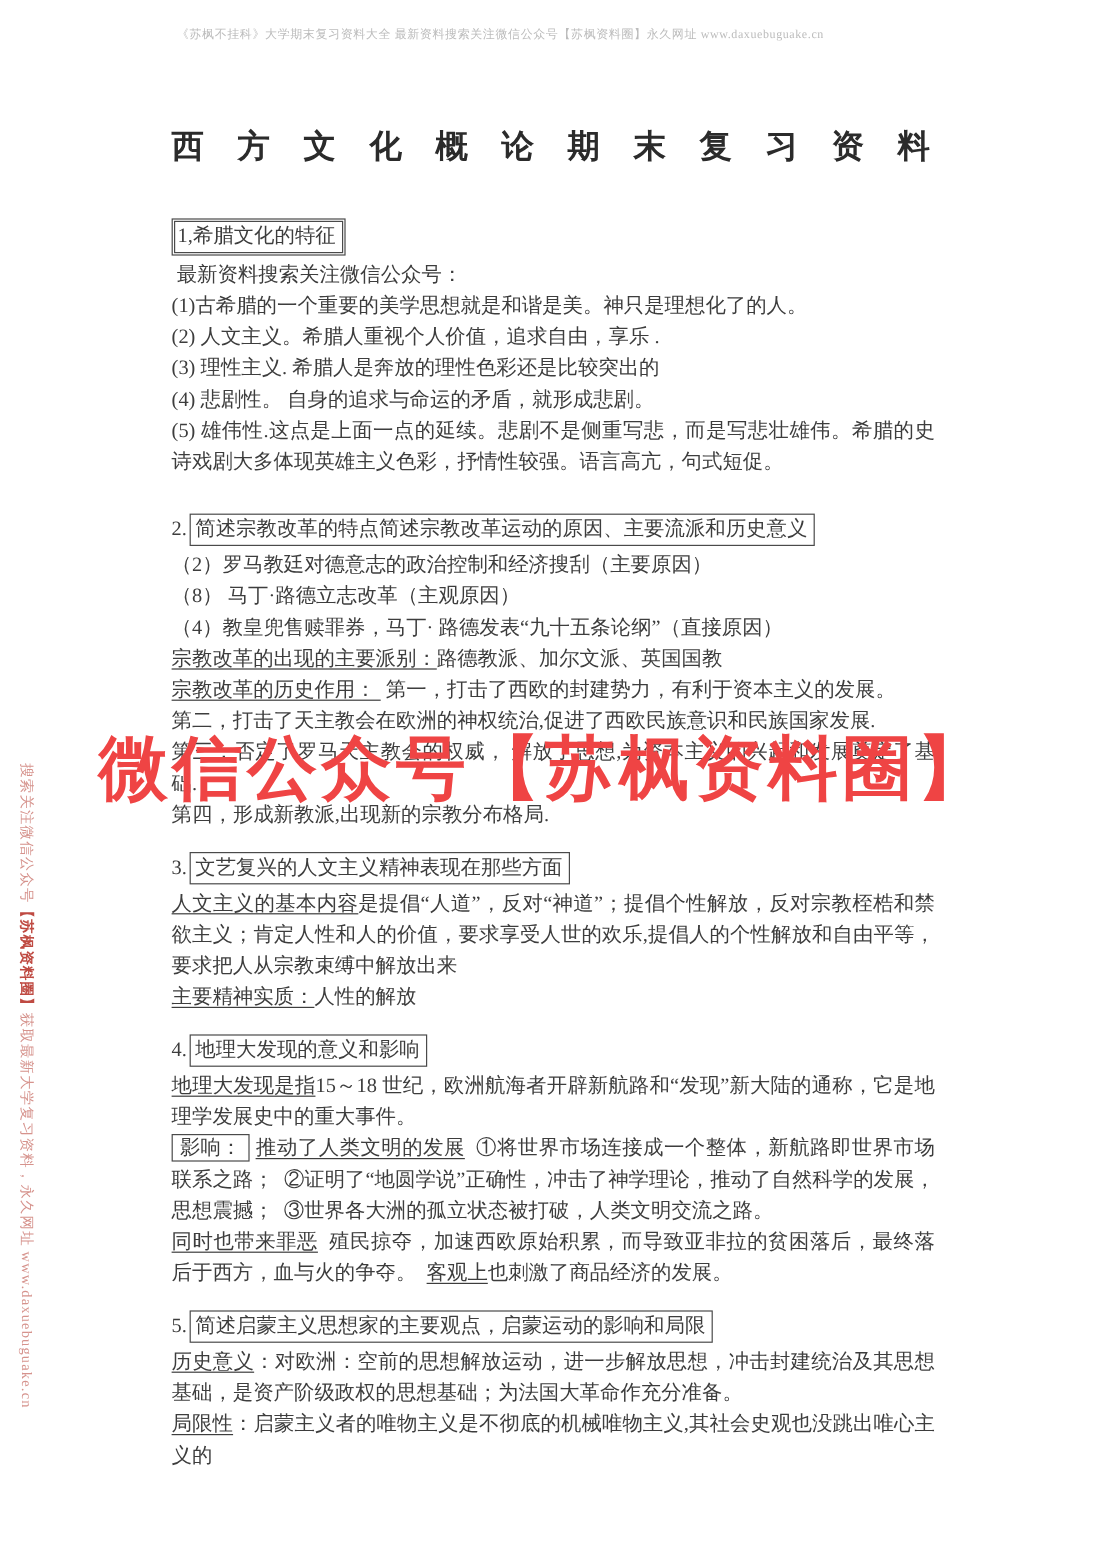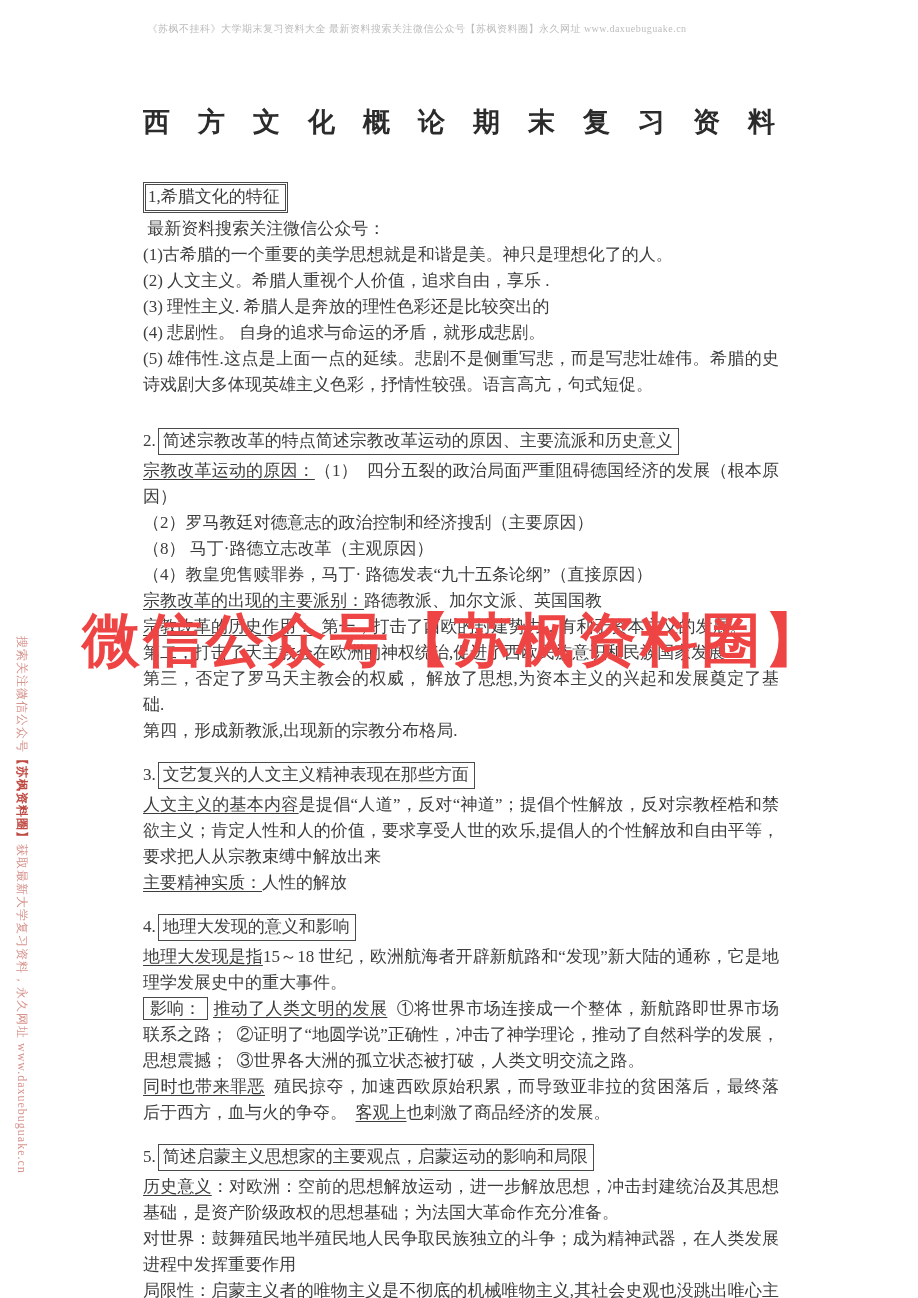--- a/index.html
+++ b/index.html
@@ -79,21 +79,20 @@
       <p class="ln">(2) 人文主义。希腊人重视个人价值，追求自由，享乐 .</p>
       <p class="ln">(3) 理性主义. 希腊人是奔放的理性色彩还是比较突出的</p>
       <p class="ln">(4) 悲剧性。 自身的追求与命运的矛盾，就形成悲剧。</p>
       <p class="ln">(5) 雄伟性.这点是上面一点的延续。悲剧不是侧重写悲，而是写悲壮雄伟。希腊的史诗戏剧大多体现英雄主义色彩，抒情性较强。语言高亢，句式短促。</p>
     </div>
 
     <div class="sec" id="sec2">
       <div class="sec-head">
         <span class="secnum">2.</span><span class="hbox">简述宗教改革的特点简述宗教改革运动的原因、主要流派和历史意义</span>
       </div>
-      <p class="ln"><span class="u">宗教改革运动的原因：</span><span>（1）  四分五裂的政治局面严重阻碍德国经济的发展（根本原因）</span></p>
       <p class="ln">（2）罗马教廷对德意志的政治控制和经济搜刮（主要原因）</p>
       <p class="ln">（8） 马丁·路德立志改革（主观原因）</p>
       <p class="ln">（4）教皇兜售赎罪券，马丁· 路德发表“九十五条论纲”（直接原因）</p>
       <p class="ln"><span class="u">宗教改革的出现的主要派别：</span><span>路德教派、加尔文派、英国国教</span></p>
       <p class="ln"><span class="u">宗教改革的历史作用： </span><span> 第一，打击了西欧的封建势力，有利于资本主义的发展。</span></p>
       <p class="ln">第二，打击了天主教会在欧洲的神权统治,促进了西欧民族意识和民族国家发展.</p>
       <p class="ln">第三，否定了罗马天主教会的权威， 解放了思想,为资本主义的兴起和发展奠定了基础.</p>
       <p class="ln">第四，形成新教派,出现新的宗教分布格局.</p>
     </div>
 
@@ -112,21 +111,20 @@
       <p class="ln"><span class="u">地理大发现是指</span><span>15～18 世纪，欧洲航海者开辟新航路和“发现”新大陆的通称，它是地理学发展史中的重大事件。</span></p>
       <p class="ln"><span class="ibox">影响：</span><span class="u">推动了人类文明的发展</span><span>  ①将世界市场连接成一个整体，新航路即世界市场联系之路；  ②证明了“地圆学说”正确性，冲击了神学理论，推动了自然科学的发展，思想震撼；  ③世界各大洲的孤立状态被打破，人类文明交流之路。</span></p>
       <p class="ln"><span class="u">同时也带来罪恶</span><span>  殖民掠夺，加速西欧原始积累，而导致亚非拉的贫困落后，最终落后于西方，血与火的争夺。  </span><span class="u">客观上</span><span>也刺激了商品经济的发展。</span></p>
     </div>
 
     <div class="sec" id="sec5">
       <div class="sec-head">
         <span class="secnum">5.</span><span class="hbox">简述启蒙主义思想家的主要观点，启蒙运动的影响和局限</span>
       </div>
       <p class="ln"><span class="u">历史意义</span><span>：对欧洲：空前的思想解放运动，进一步解放思想，冲击封建统治及其思想基础，是资产阶级政权的思想基础；为法国大革命作充分准备。</span></p>
-      <p class="ln">对世界：鼓舞殖民地半殖民地人民争取民族独立的斗争；成为精神武器，在人类发展进程中发挥重要作用</p>
       <p class="ln"><span class="u">局限性</span><span>：启蒙主义者的唯物主义是不彻底的机械唯物主义,其社会史观也没跳出唯心主义的</span></p>
     </div>
 
   </div>
 
   <div class="overlay-wm">微信公众号【苏枫资料圈】</div>
 
 </div>
 
 </body></html>

